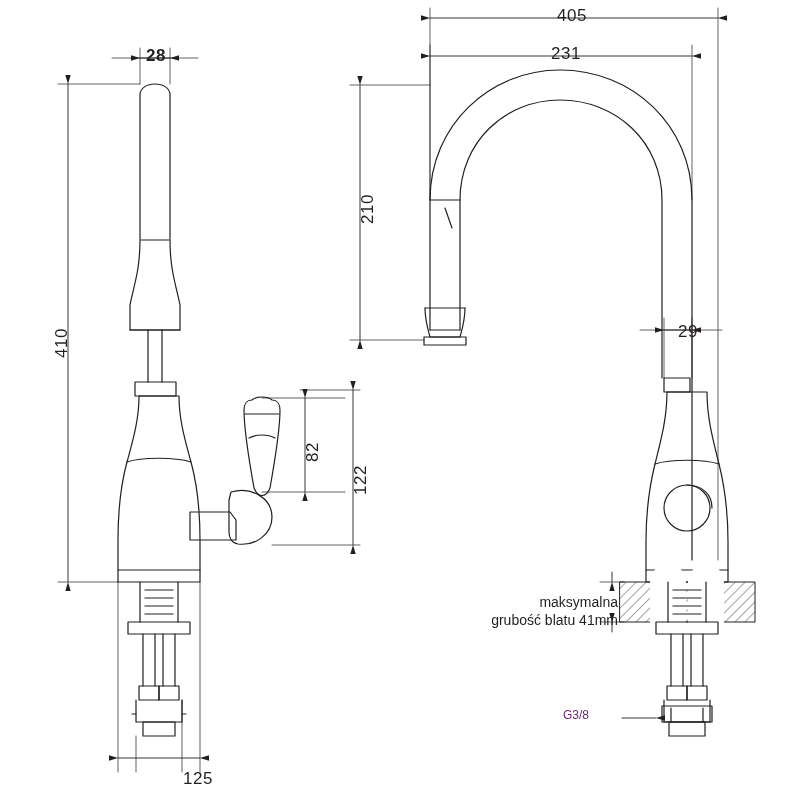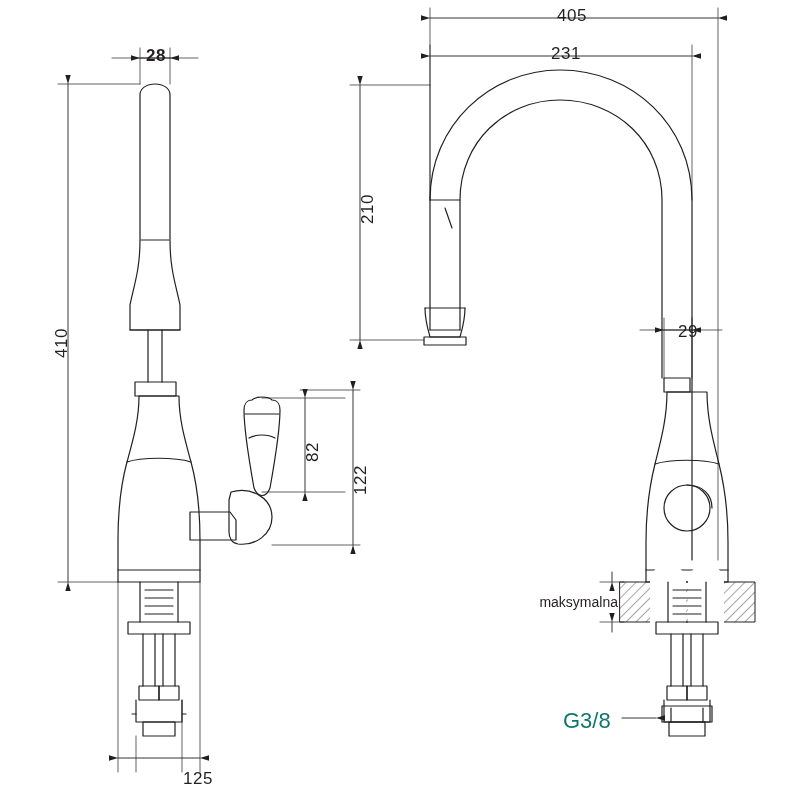--- a/index.html
+++ b/index.html
@@ -43,22 +43,22 @@
     font-family: "Liberation Sans", sans-serif;
     font-size: 14px;
     color: #231f20;
     line-height: 1.25;
     text-align: right;
     white-space: nowrap;
   }
   .thread-label {
     position: absolute;
     font-family: "Liberation Sans", sans-serif;
-    font-size: 22px;
-    color: #0f766e;
+    font-size: 12px;
+    color: #701a75;
     white-space: nowrap;
   }
 </style>
 </head>
 <body>
 
 <div id="stage">
 
   <svg id="drawing" viewBox="0 0 800 800">
     <defs>
@@ -268,17 +268,18 @@
   <div class="dim-label" style="left:557px; top:6px;">405</div>
 
   <div class="dim-label" style="left:551px; top:44px;">231</div>
 
   <div class="dim-label vert" style="left:358px; top:224px;">210</div>
 
   <div class="dim-label" style="left:678px; top:322px;">29</div>
 
   <div class="note" style="left:428px; top:594px; width:190px;">
     <div>maksymalna</div>
+    <div>grubość blatu 41mm</div>
   </div>
 
   <div class="thread-label" style="left:563px; top:708px;">G3/8</div>
 
 </div>
 
 </body></html>

